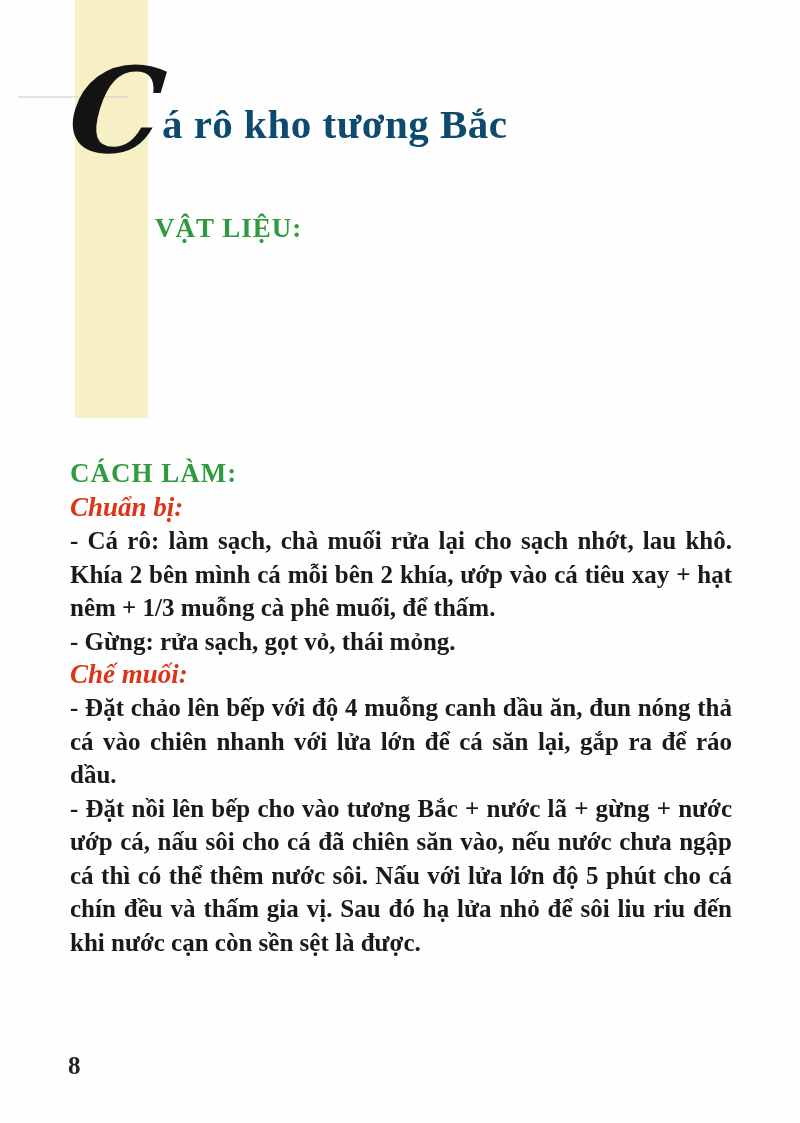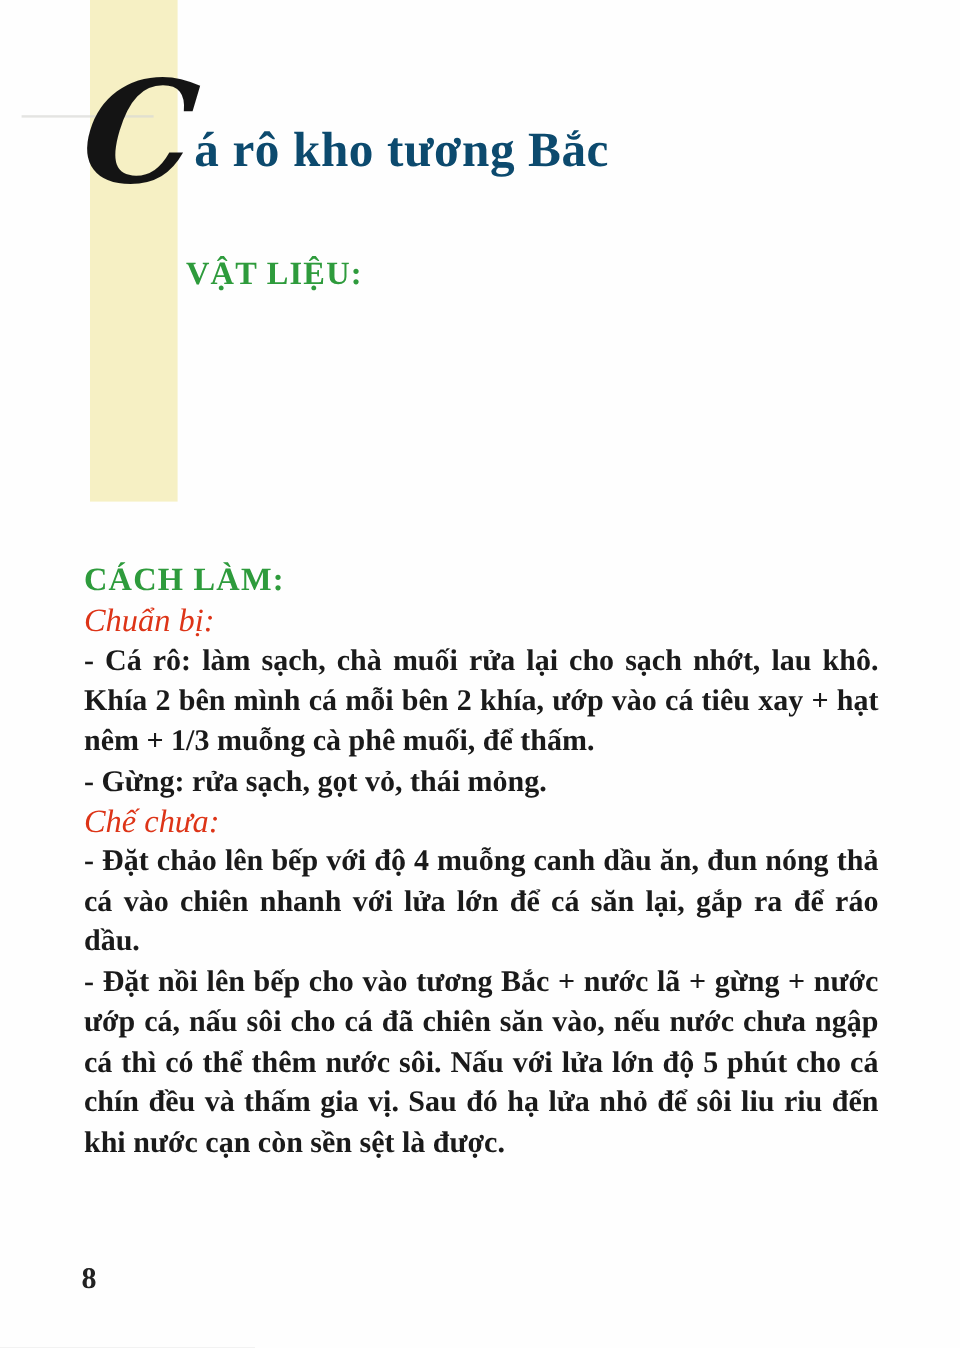--- a/index.html
+++ b/index.html
@@ -77,27 +77,27 @@
     padding: 0;
   }
   .ingredient-list li {
     font-size: 25px;
     line-height: 33px;
     color: #1a1a1a;
   }
   .method {
     position: absolute;
     left: 70px;
-    top: 468px;
+    top: 458px;
     width: 662px;
   }
   .method .section-heading { margin-bottom: 2px; }
   .step-label {
     font-style: italic;
-    font-weight: normal;
+    font-weight: bold;
     font-size: 27px;
     line-height: 33px;
     color: #dd3417;
     margin: 0;
   }
   .body-para {
     font-size: 25px;
     line-height: 33.5px;
     color: #1a1a1a;
     text-align: justify;
@@ -130,21 +130,21 @@
     <h2 class="section-heading">VẬT LIỆU:</h2>
   </div>
 
   <div class="method">
     <h2 class="section-heading">CÁCH LÀM:</h2>
 
     <p class="step-label">Chuẩn bị:</p>
     <p class="body-para">- Cá rô: làm sạch, chà muối rửa lại cho sạch nhớt, lau khô. Khía 2 bên mình cá mỗi bên 2 khía, ướp vào cá tiêu xay + hạt nêm + 1/3 muỗng cà phê muối, để thấm.</p>
     <p class="body-para">- Gừng: rửa sạch, gọt vỏ, thái mỏng.</p>
 
-    <p class="step-label">Chế chưa:</p>
+    <p class="step-label">Chế muối:</p>
     <p class="body-para">- Đặt chảo lên bếp với độ 4 muỗng canh dầu ăn, đun nóng thả cá vào chiên nhanh với lửa lớn để cá săn lại, gắp ra để ráo dầu.</p>
     <p class="body-para">- Đặt nồi lên bếp cho vào tương Bắc + nước lã + gừng + nước ướp cá, nấu sôi cho cá đã chiên săn vào, nếu nước chưa ngập cá thì có thể thêm nước sôi. Nấu với lửa lớn độ 5 phút cho cá chín đều và thấm gia vị. Sau đó hạ lửa nhỏ để sôi liu riu đến khi nước cạn còn sền sệt là được.</p>
 
   </div>
 
   <div class="page-number">8</div>
 
 </div>
 
 </body></html>

